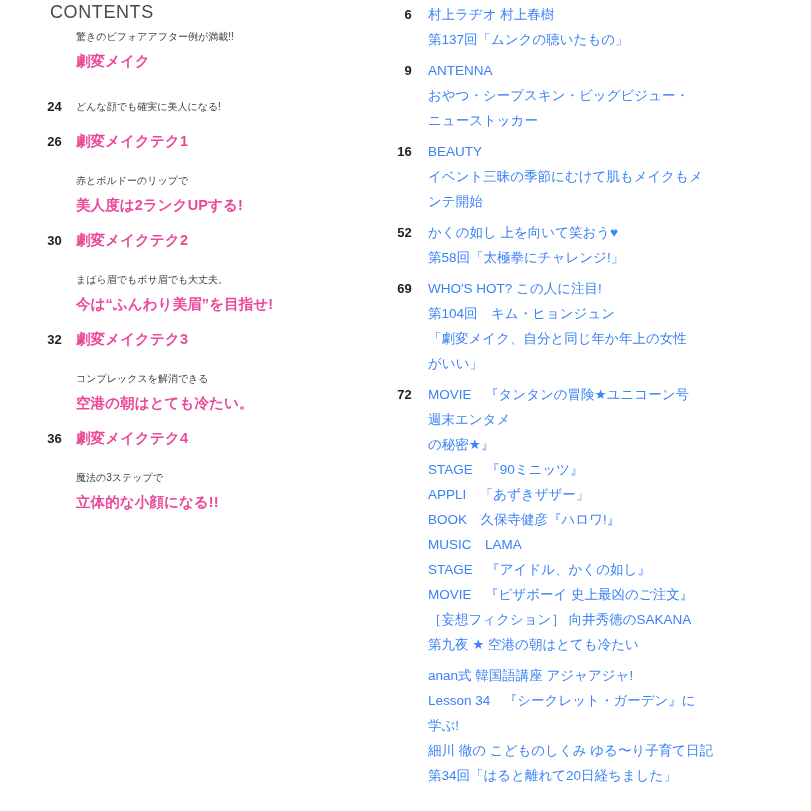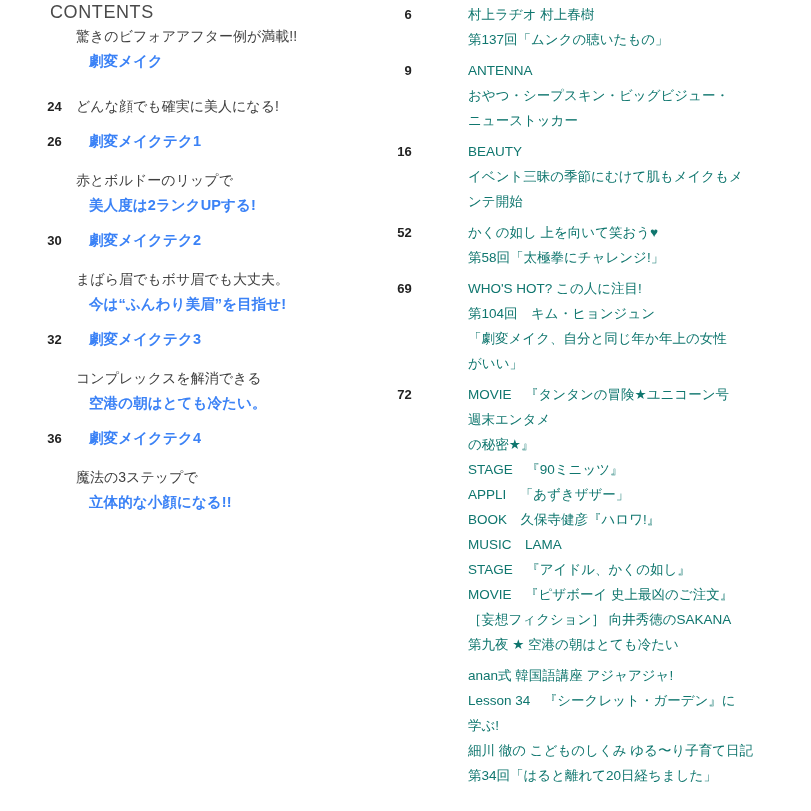--- a/index.html
+++ b/index.html
@@ -69,36 +69,34 @@
   }
   .col-left .entry-body { padding-left: 14px; }
   .col-right .entry-body { padding-left: 16px; }
 
   .line {
     line-height: 25px;
     white-space: nowrap;
   }
 
   .t-normal {
-    font-size: 14px;
+    font-size: 10px;
     color: #3f3f3f;
     font-weight: 400;
   }
   .t-bold {
     font-size: 14.5px;
-    color: #3b82f6;
+    color: #ec4899;
     font-weight: 700;
     letter-spacing: 0.1px;
-    margin-left: 13px;
   }
   .t-plain {
     font-size: 13.5px;
-    color: #0f766e;
+    color: #3b82f6;
     font-weight: 400;
-    margin-left: 40px;
   }
 
   .gap-s { height: 10px; }
   .gap-m { height: 14px; }
   .gap-xs { height: 6px; }
 </style>
 </head>
 <body>
 
 <div class="page">

